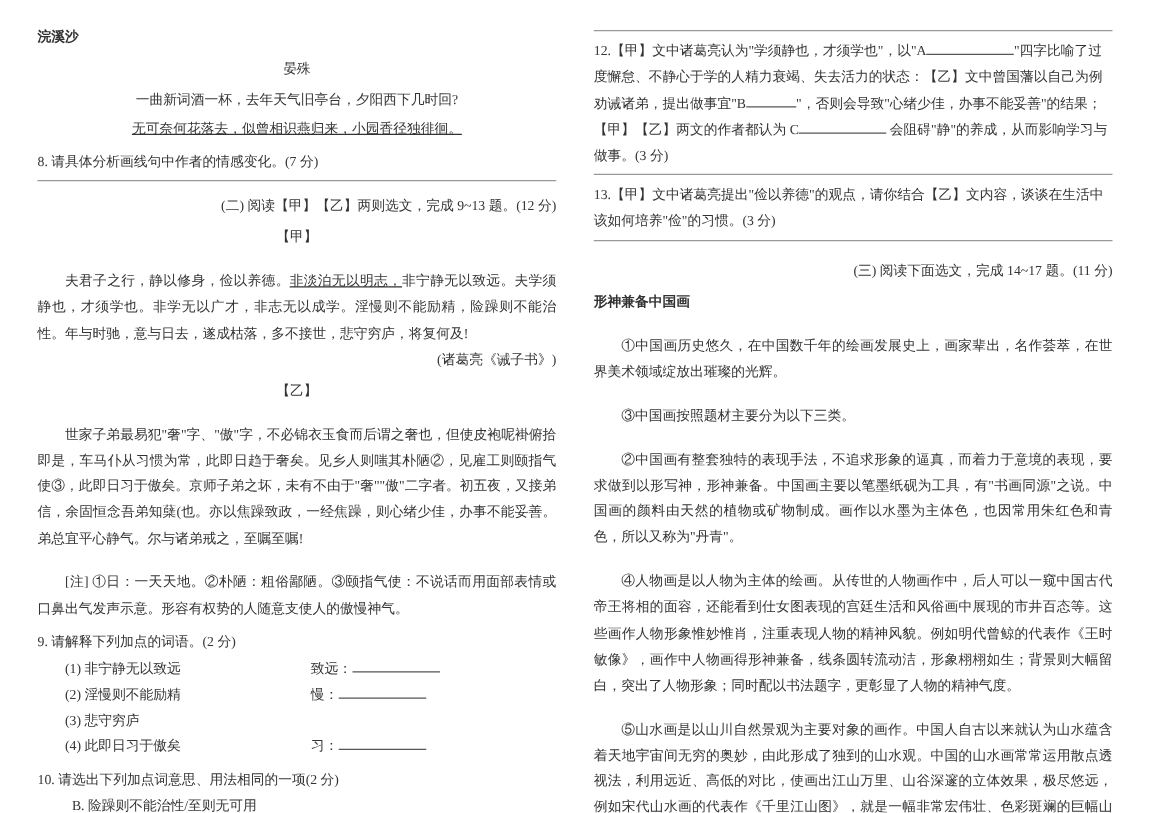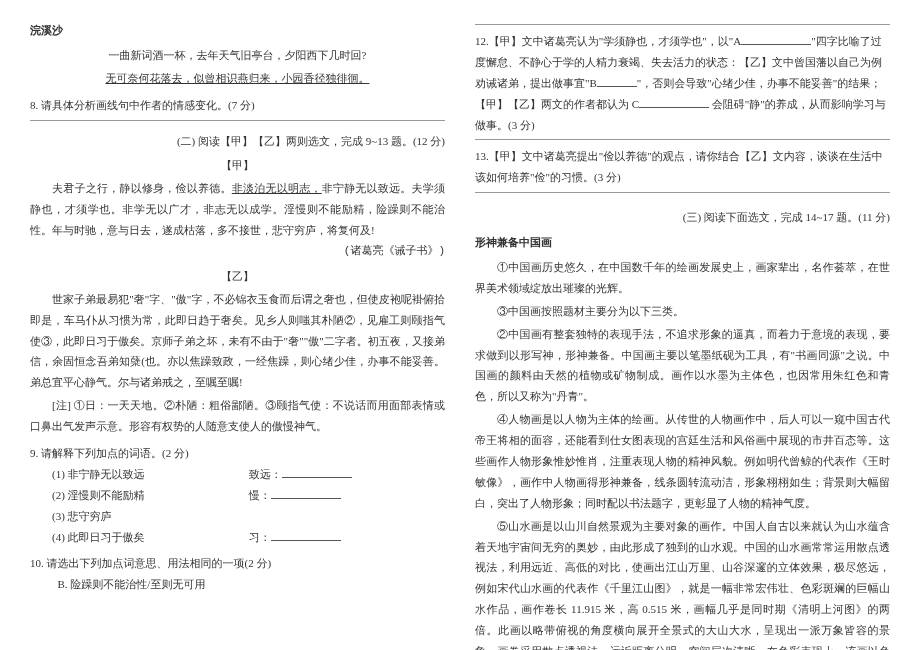--- a/index.html
+++ b/index.html
@@ -28,39 +28,40 @@
     margin-bottom: 4px;
   }
   .poem-line {
     text-align: center;
     margin-bottom: 2px;
   }
   .underline { text-decoration: underline; }
   .q { margin-top: 6px; }
   .section-title { margin-top: 10px; text-align: right; }
   .label-center { text-align: center; margin-top: 4px; }
-  .right-attr { text-align: right; font-family: Liberation Mono, monospace; }
+  .right-attr { text-align: right; }
   .fill-row {
     display: flex;
     margin-left: 2em;
     gap: 8px;
   }
   .fill-row .left { flex: 0 0 48%; }
   .fill-row .right { flex: 1; }
   .blank { display: inline-block; border-bottom: 1px solid #555; min-width: 70px; height: 0.9em; }
   .blank-short { display: inline-block; border-bottom: 1px solid #555; min-width: 40px; height: 0.9em; }
   .rule { border: none; border-top: 1px solid #999; margin-top: 4px; }
   .opt { margin-left: 2.5em; }
-  .para { text-indent: 2em; text-align: justify; margin-top: 2px; font-family: Liberation Serif, serif; }
+  .para { text-indent: 2em; text-align: justify; margin-top: 14px; font-family: Liberation Serif, serif; }
 </style>
 </head>
 <body>
 
 <div class="column">
   <div class="title-center">浣溪沙</div>
+  <div class="author-center">晏殊</div>
   <div class="poem-line">一曲新词酒一杯，去年天气旧亭台，夕阳西下几时回?</div>
   <div class="poem-line underline">无可奈何花落去，似曾相识燕归来，小园香径独徘徊。</div>
   <div class="q">8. 请具体分析画线句中作者的情感变化。(7 分)</div>
   <hr class="rule">
 
   <div class="section-title">(二) 阅读【甲】【乙】两则选文，完成 9~13 题。(12 分)</div>
   <div class="label-center">【甲】</div>
   <div class="para">
     <span>夫君子之行，静以修身，俭以养德。</span><span class="underline">非淡泊无以明志，</span><span>非宁静无以致远。夫学须静也，才须学也。非学无以广才，非志无以成学。淫慢则不能励精，险躁则不能治性。年与时驰，意与日去，遂成枯落，多不接世，悲守穷庐，将复何及!</span>
   </div>

